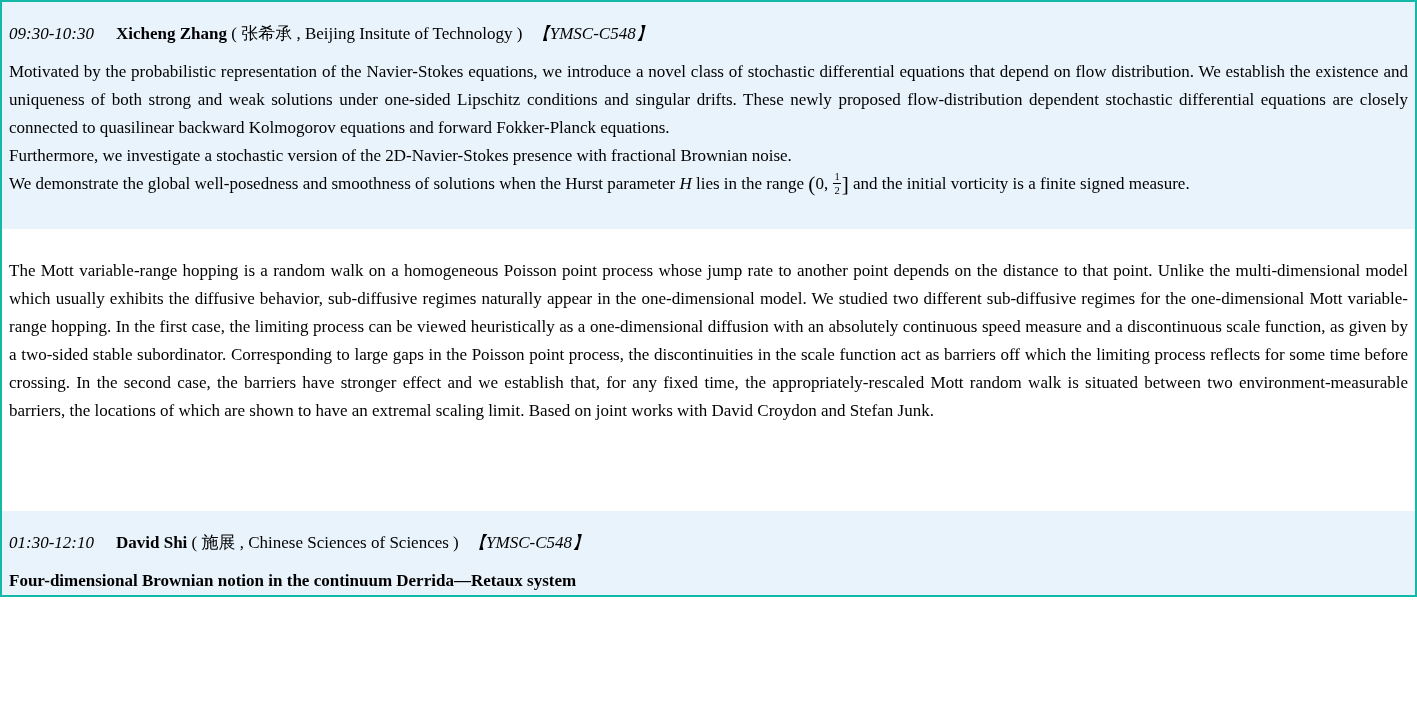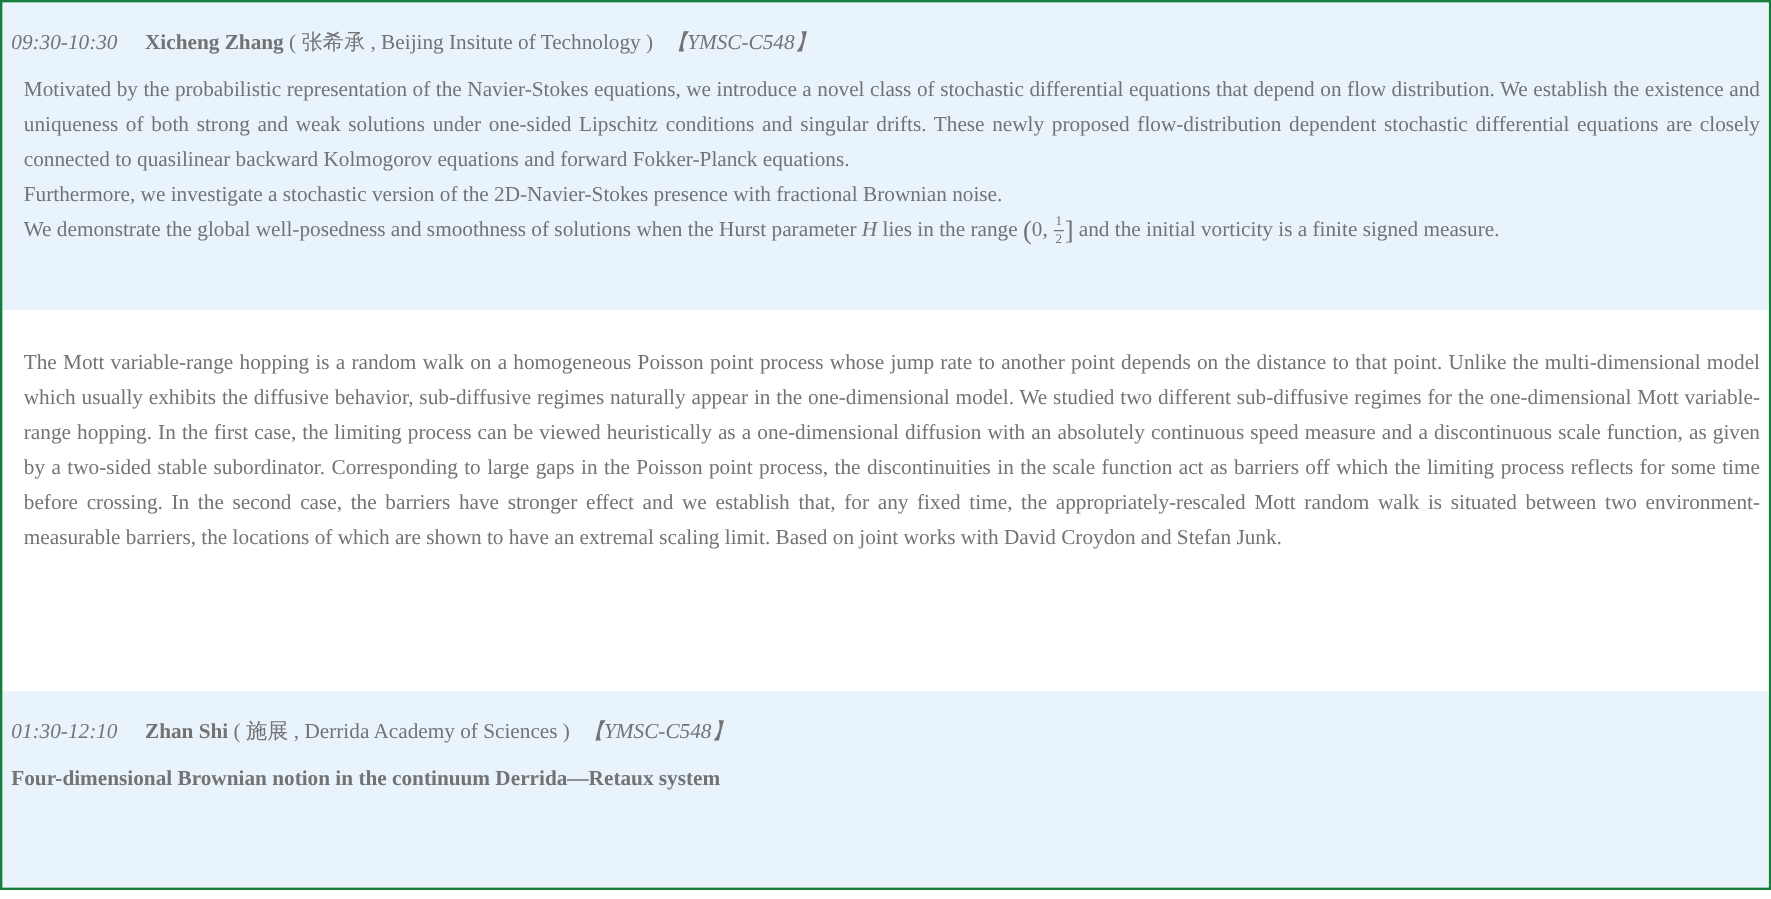--- a/index.html
+++ b/index.html
@@ -4,27 +4,27 @@
 <style>
   html, body {
     margin: 0;
     padding: 0;
     background: #ffffff;
     font-family: "Liberation Serif", "DejaVu Serif", serif;
   }
   .page {
     box-sizing: border-box;
     width: 1417px;
-    height: 712px;
-    border: 2px solid #15803d;
+    height: 597px;
+    border: 2px solid #14b8a6;
     background: #ffffff;
     display: flex;
     flex-direction: column;
     overflow: hidden;
-    color: #737373;
+    color: #000000;
   }
   .session {
     box-sizing: border-box;
     padding: 18px 7px 0 7px;
     font-size: 17px;
   }
   .session.highlight { background: #e9f3fc; }
   .session.plain { background: #ffffff; }
   .s1 { height: 246px; }
   .s2 { height: 305px; }
@@ -45,21 +45,20 @@
   }
   .talk-title {
     font-weight: bold;
     line-height: 28px;
     margin-top: 10px;
   }
   .abstract {
     margin-top: 10px;
     line-height: 28px;
     text-align: justify;
-    margin-left: 10px;
   }
   .abstract .line { margin: 0; }
   .math-var { font-style: italic; }
   .bigdelim {
     font-size: 1.25em;
     line-height: 1;
     vertical-align: -0.1em;
   }
   .frac {
     display: inline-block;
@@ -97,20 +96,20 @@
   </section>
 
   <section class="session plain s2">
     <div class="abstract">
       <div class="line">The Mott variable-range hopping is a random walk on a homogeneous Poisson point process whose jump rate to another point depends on the distance to that point. Unlike the multi-dimensional model which usually exhibits the diffusive behavior, sub-diffusive regimes naturally appear in the one-dimensional model. We studied two different sub-diffusive regimes for the one-dimensional Mott variable-range hopping. In the first case, the limiting process can be viewed heuristically as a one-dimensional diffusion with an absolutely continuous speed measure and a discontinuous scale function, as given by a two-sided stable subordinator. Corresponding to large gaps in the Poisson point process, the discontinuities in the scale function act as barriers off which the limiting process reflects for some time before crossing. In the second case, the barriers have stronger effect and we establish that, for any fixed time, the appropriately-rescaled Mott random walk is situated between two environment-measurable barriers, the locations of which are shown to have an extremal scaling limit. Based on joint works with David Croydon and Stefan Junk.</div>
     </div>
   </section>
 
   <section class="session highlight s3">
     <div class="session-header">
-      <span class="session-time">01:30-12:10</span><span class="speaker-name">Zhan Shi</span>
-      <span class="speaker-affiliation">( 施展 , Derrida Academy of Sciences )</span>
+      <span class="session-time">01:30-12:10</span><span class="speaker-name">David Shi</span>
+      <span class="speaker-affiliation">( 施展 , Chinese Sciences of Sciences )</span>
       <span class="room-badge">【YMSC-C548】</span>
     </div>
     <div class="talk-title">Four-dimensional Brownian notion in the continuum Derrida—Retaux system</div>
   </section>
 
 </div>
 
 </body></html>

